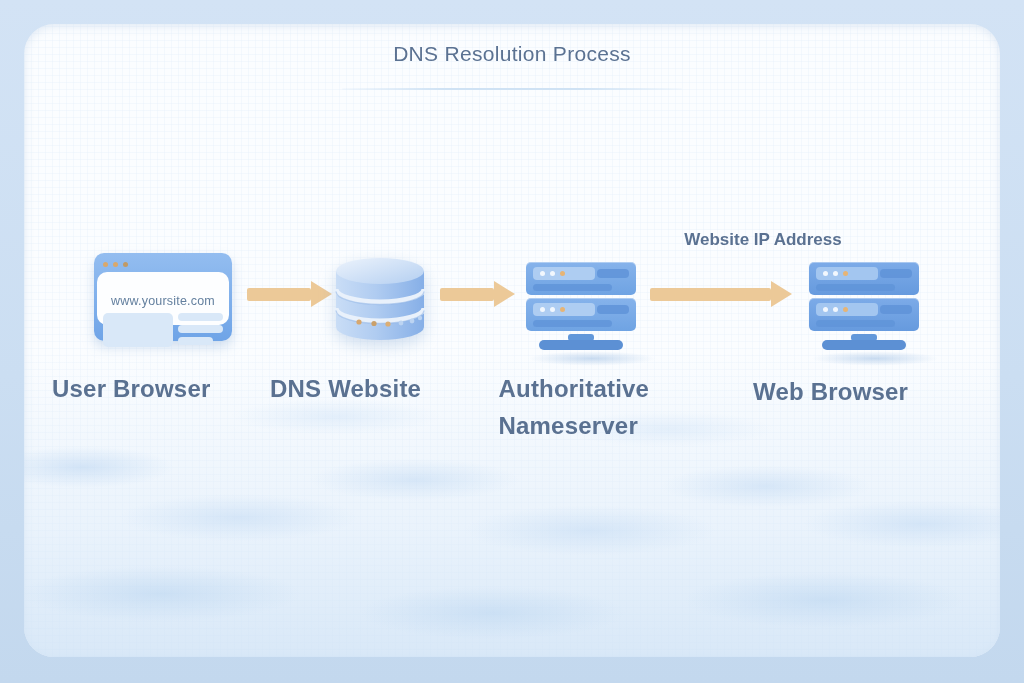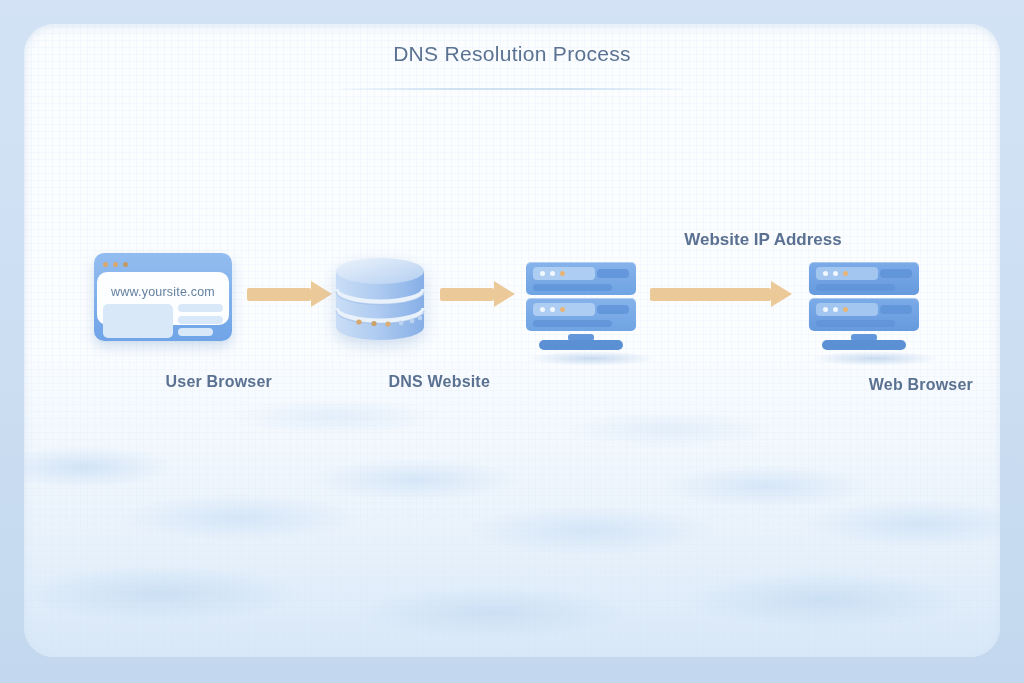--- a/index.html
+++ b/index.html
@@ -59,21 +59,21 @@
     color:var(--title-text); letter-spacing:.3px;
   }
   .title-rule{
     position:absolute; top:88px; left:50%; transform:translateX(-50%);
     width:340px; height:2px; border-radius:1px;
     background:linear-gradient(90deg, rgba(190,216,242,.1), #cfe2f4 30%, #cfe2f4 70%, rgba(190,216,242,.1));
   }
 
   .node-label{
     position:absolute; transform:translateX(-50%);
-    text-align:right; font-size:16px; font-weight:600;
+    text-align:left; font-size:24px; font-weight:600;
     color:var(--label-text); line-height:1.55; letter-spacing:.2px;
   }
   .edge-label{
     position:absolute; transform:translateX(-50%);
     font-size:17px; font-weight:600; color:var(--label-text);
     white-space:nowrap;
   }
 
   
   .arrow{position:absolute; height:26px; display:flex; align-items:center;}
@@ -90,21 +90,21 @@
     border-radius:10px;
     background:linear-gradient(180deg,#93bdf0,#6fa4e7);
     box-shadow:0 6px 12px rgba(130,165,210,.35);
     padding:3px;
   }
   .browser .titlebar{height:16px; display:flex; align-items:center; gap:5px; padding:0 6px;}
   .browser .dot{width:5px; height:5px; border-radius:50%; background:var(--accent-dot);}
   .browser .dot.d3{background:#c19a66;}
   .browser .inner{
     height:53px; background:#fdfeff; border-radius:10px;
-    padding:11px 6px 6px;
+    padding:20px 6px 6px;
   }
   .browser .addr{
     text-align:center; font-size:12.5px; color:#64809f; letter-spacing:.2px;
     padding:2px 0 5px;
   }
   .browser .content{display:flex; gap:5px; height:34px;}
   .browser .block{flex:1.55; background:#d9e8f8; border-radius:5px;}
   .browser .lines{flex:1; display:flex; flex-direction:column; gap:4px; justify-content:flex-start;}
   .browser .line{height:8px; background:#d9e8f8; border-radius:4px;}
   .browser .line.short{width:78%;}
@@ -259,15 +259,16 @@
       <div class="bar-right"></div>
       <div class="bar-long"></div>
     </div>
     <div class="neck"></div>
     <div class="base"></div>
     <div class="shadow"></div>
   </div>
 
   <div class="node-label" style="left:162px; top:370px; width:220px;">User Browser</div>
   <div class="node-label" style="left:380px; top:370px; width:220px;">DNS Website</div>
+  <div class="node-label" style="left:581px; top:370px; width:165px;">Authoritative Nameserver</div>
   <div class="node-label" style="left:863px; top:373px; width:220px;">Web Browser</div>
 
 </div>
 
 </body></html>

